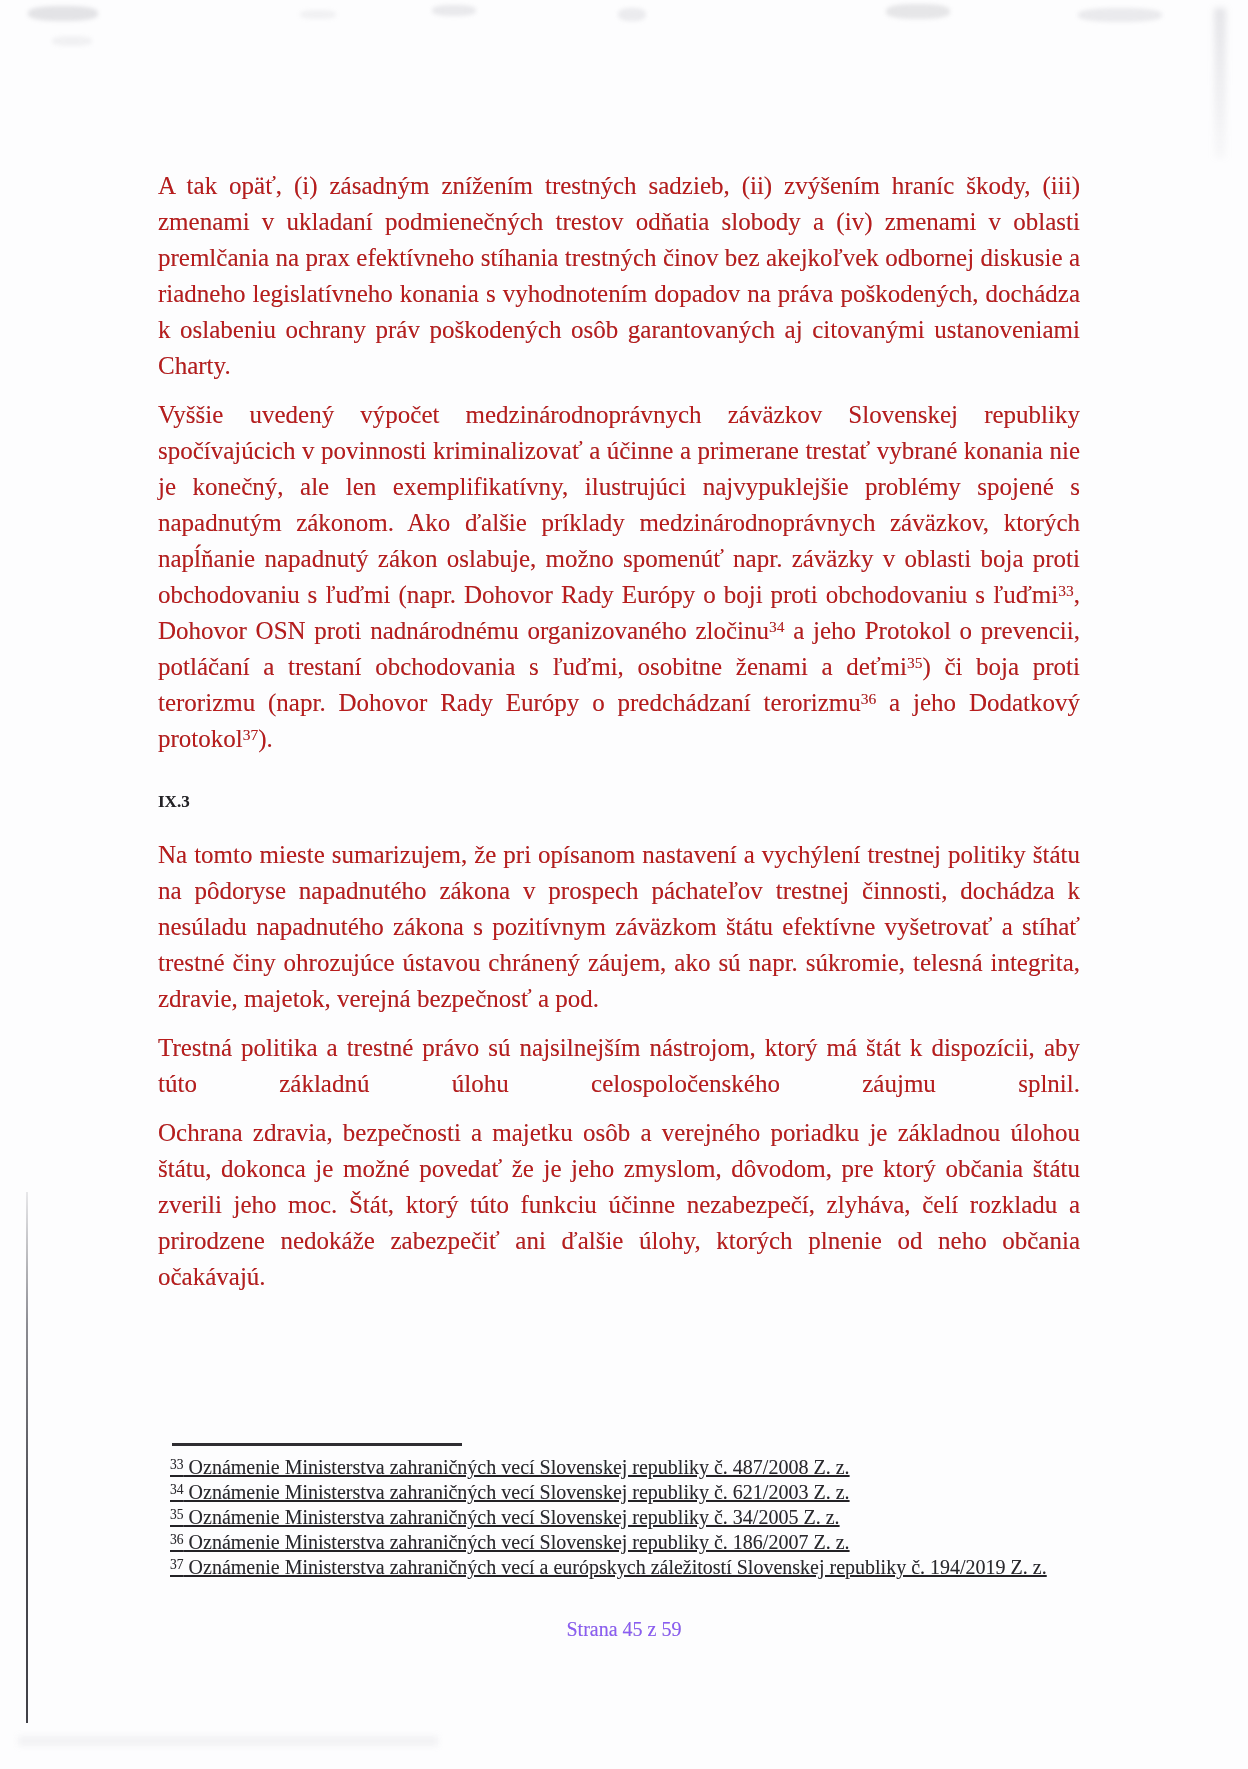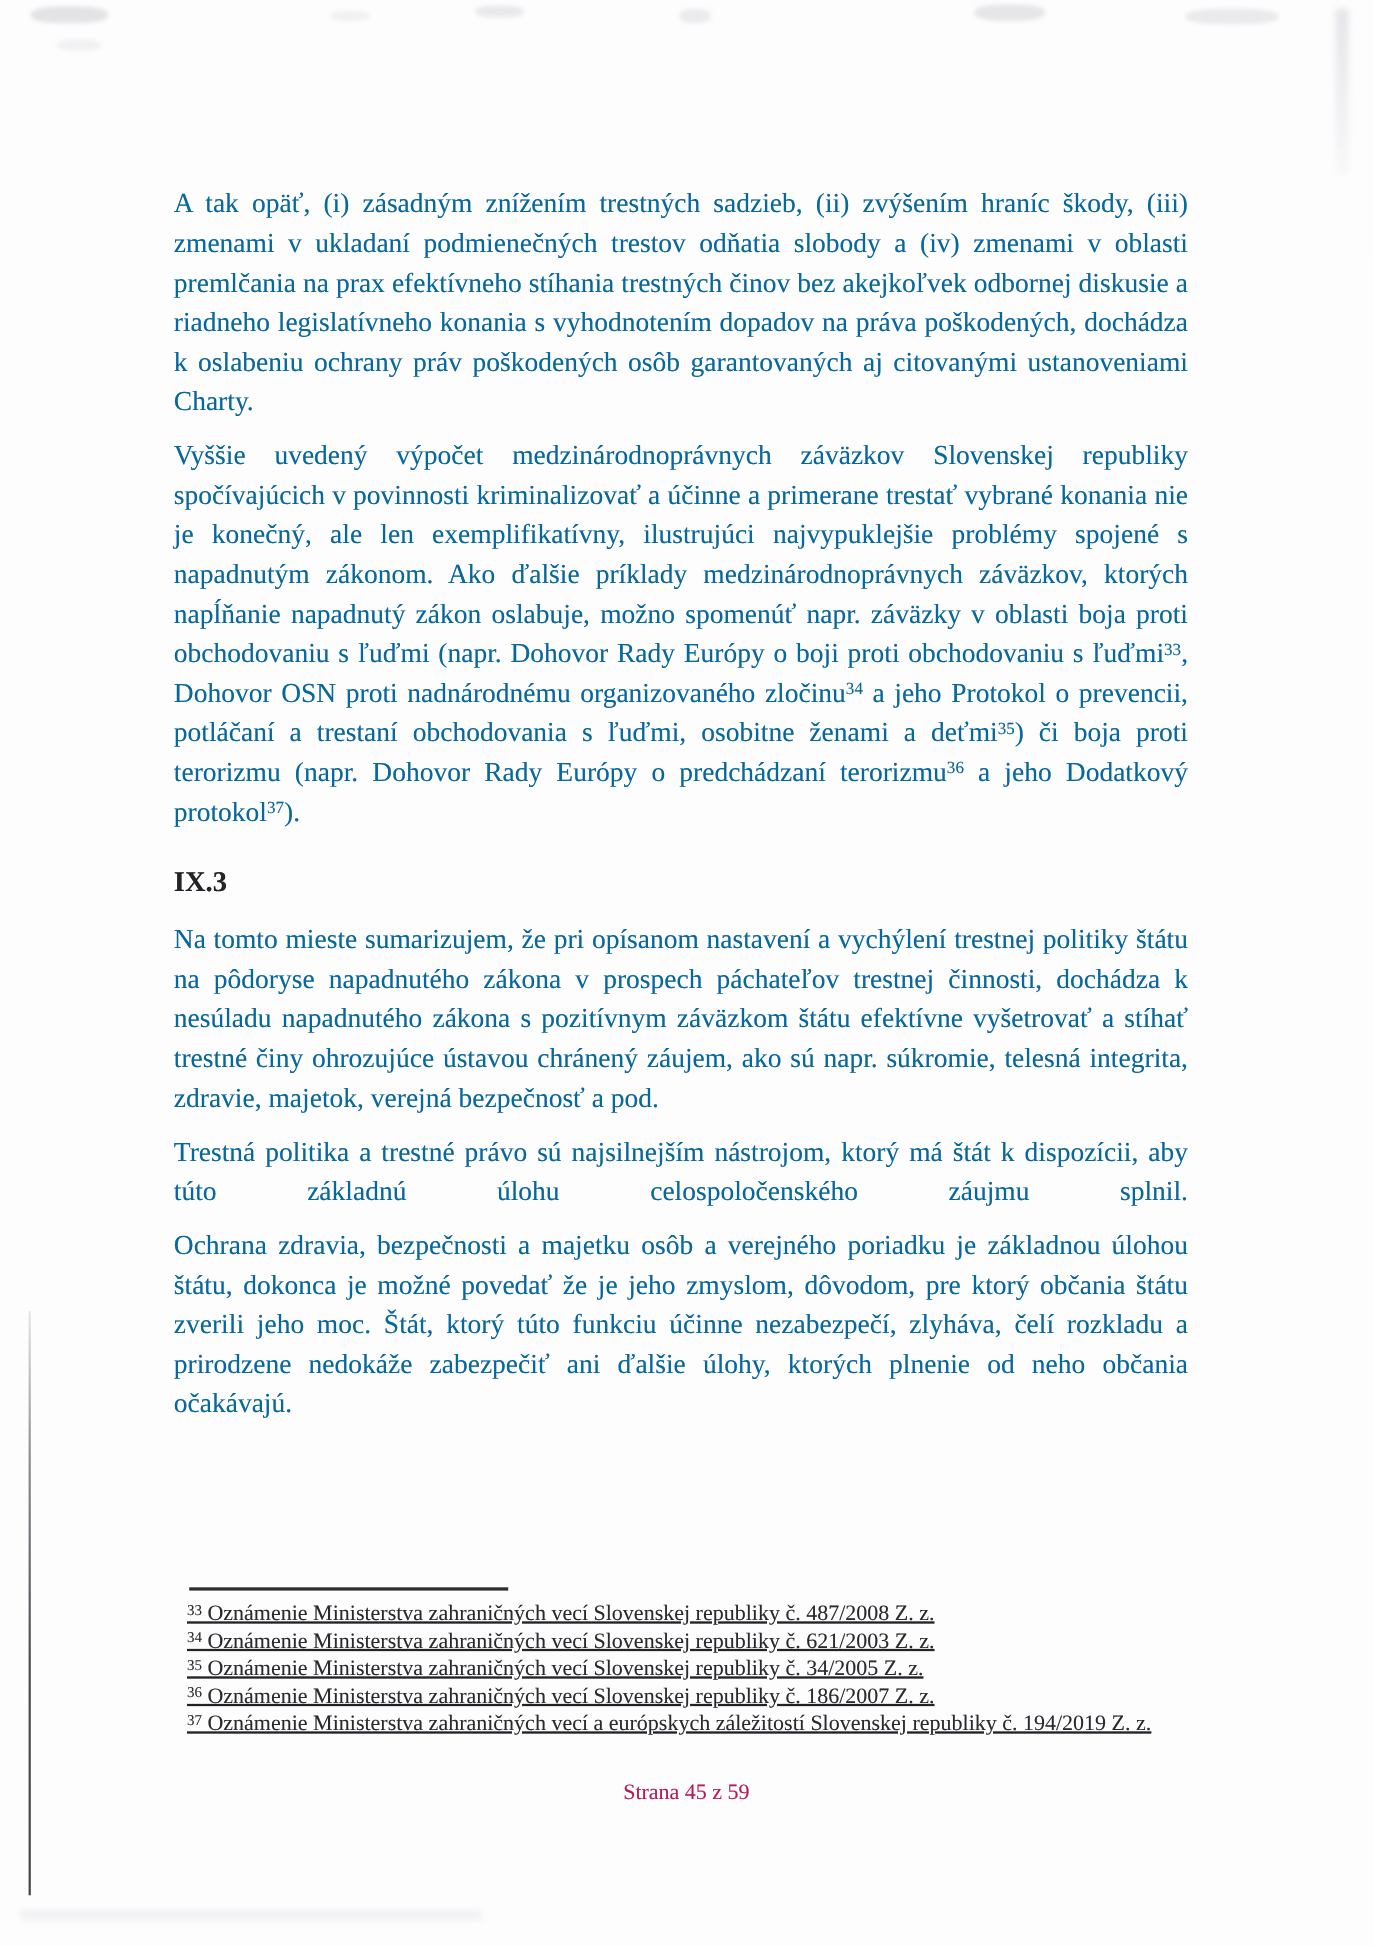--- a/index.html
+++ b/index.html
@@ -23,40 +23,40 @@
     position: absolute;
     left: 158px;
     top: 168px;
     width: 922px;
   }
   .para {
     margin: 0 0 13px 0;
     font-size: 25px;
     line-height: 36px;
     text-align: justify;
-    color: #0369a1;
+    color: #b91c1c;
     text-shadow: 0 0 0.5px rgba(40,40,45,0.35);
   }
   .para.justify-last {
     text-align-last: justify;
   }
   .para .bold { font-weight: normal; }
   sup.fnref {
     font-size: 0.62em;
     line-height: 0;
     position: relative;
     top: -0.45em;
     vertical-align: baseline;
   }
 
   
   .heading-row {
     display: flex;
     margin: 26px 0 16px 0;
-    font-size: 26px;
+    font-size: 17px;
     line-height: 38px;
     font-weight: bold;
     text-shadow: 0 0 0.5px rgba(40,40,45,0.4);
   }
   .heading-num {
     flex: 0 0 160px;
   }
   .heading-text {
     flex: 1 1 auto;
     text-align: justify;
@@ -93,21 +93,21 @@
   }
 
   
   .page-footer {
     position: absolute;
     left: 0;
     top: 1618px;
     width: 100%;
     text-align: center;
     font-size: 20px;
-    color: #be185d;
+    color: #8b5cf6;
     text-shadow: 0 0 0.4px rgba(40,40,45,0.3);
   }
 
   
   .artifact { position: absolute; pointer-events: none; }
   .smudge { filter: blur(2px); border-radius: 40%; }
   .sm-1 { left: 28px;  top: 6px;  width: 70px; height: 15px; background: rgba(125,125,135,0.20); }
   .sm-2 { left: 300px; top: 10px; width: 36px; height: 9px;  background: rgba(135,135,145,0.10); }
   .sm-3 { left: 432px; top: 5px;  width: 44px; height: 11px; background: rgba(130,130,140,0.16); }
   .sm-4 { left: 618px; top: 8px;  width: 28px; height: 13px; background: rgba(130,130,140,0.14); }

